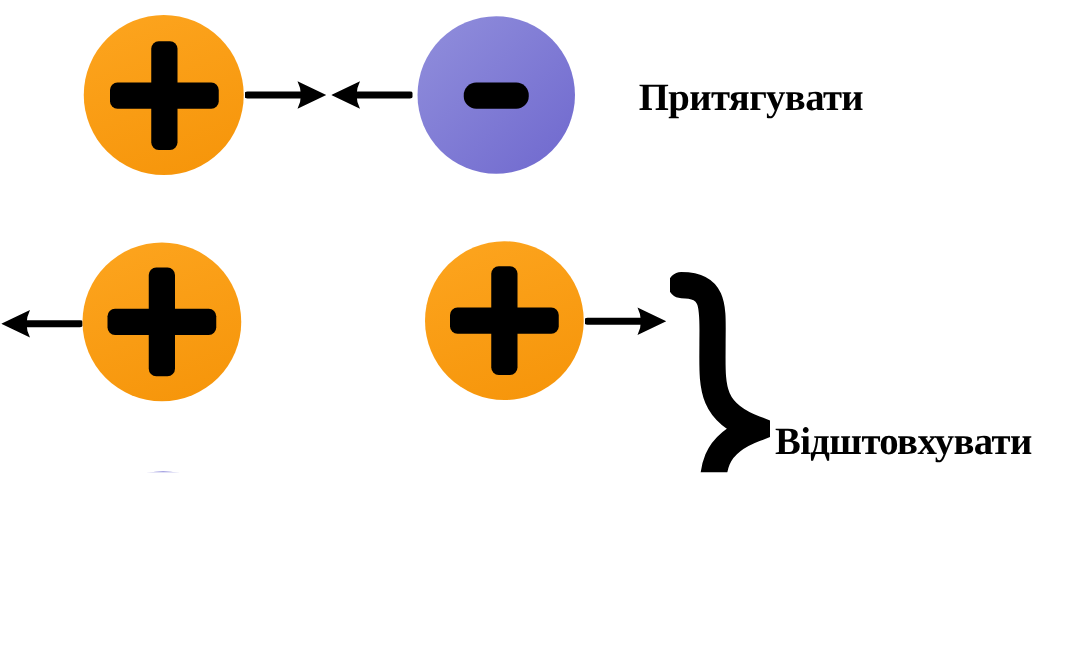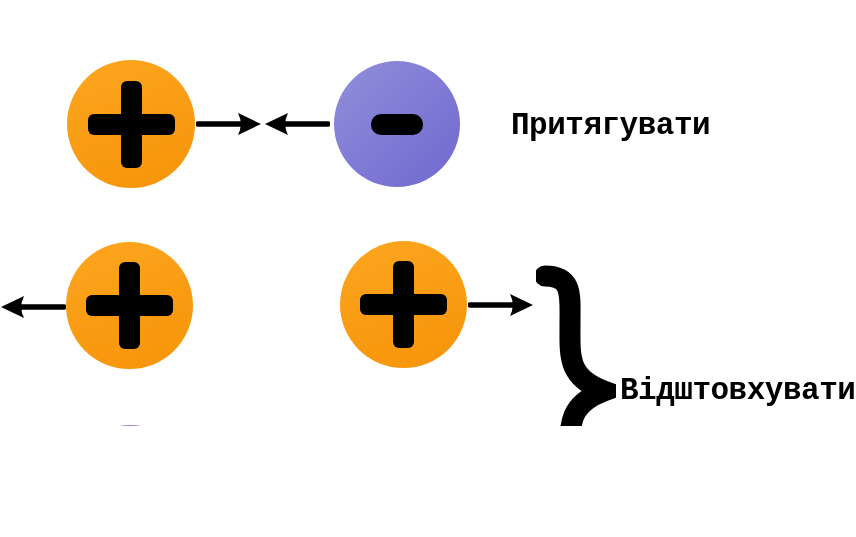--- a/index.html
+++ b/index.html
@@ -4,22 +4,21 @@
 <style>
   :root{
     --positive-start:#FDA51F; --positive-end:#F6950A;
     --negative-start:#918FDC; --negative-end:#6F68CE;
     --ink:#000000; --background:#FFFFFF;
   }
   html,body{margin:0;padding:0;background:var(--background);}
   .canvas{
     position:relative;width:856px;height:378px;overflow:hidden;
     background:var(--background);
-    font-family:Liberation Mono, monospace;
-    margin-top:48px;
+    font-family:Liberation Serif, serif;
   }
   .charge{position:absolute;border-radius:50%;}
   .charge.positive{background:linear-gradient(160deg,var(--positive-start) 0%,var(--positive-end) 95%);}
   .charge.negative{background:linear-gradient(135deg,var(--negative-start) 0%,var(--negative-end) 100%);}
   .sign{position:absolute;inset:0;}
   .sign i{position:absolute;background:var(--ink);display:block;}
   .sign .h{width:87px;height:21px;left:calc(50% - 43.5px);top:calc(50% - 10.5px);border-radius:6px;}
   .sign .v{width:21px;height:87px;left:calc(50% - 10.5px);top:calc(50% - 43.5px);border-radius:6px;}
   .sign .m{width:52px;height:21px;left:calc(50% - 26px);top:calc(50% - 10.5px);border-radius:10px;}
   .arrow{position:absolute;width:65px;height:28px;}
@@ -105,15 +104,15 @@
 
   <svg class="arrow" style="left:468px;top:428px" viewBox="0 0 65 28">
     <line x1="2" y1="14" x2="46" y2="14"></line>
     <path d="M42,3 L65,14 L42,25 Q47.5,14 42,3 Z"></path>
   </svg>
 
   <svg class="brace" viewBox="0 0 80 260">
     <path d="M 9,13 C 37,13 34,32 34,60 C 34,93 31,114 68,128 C 31,142 34,163 34,196 C 34,226 37,245 9,245"></path>
   </svg>
 
-  <div class="label" style="left:620px;top:326px">Відштовхувати</div>
+  <div class="label" style="left:620px;top:336px">Відштовхувати</div>
 
 </div>
 
 </body></html>

